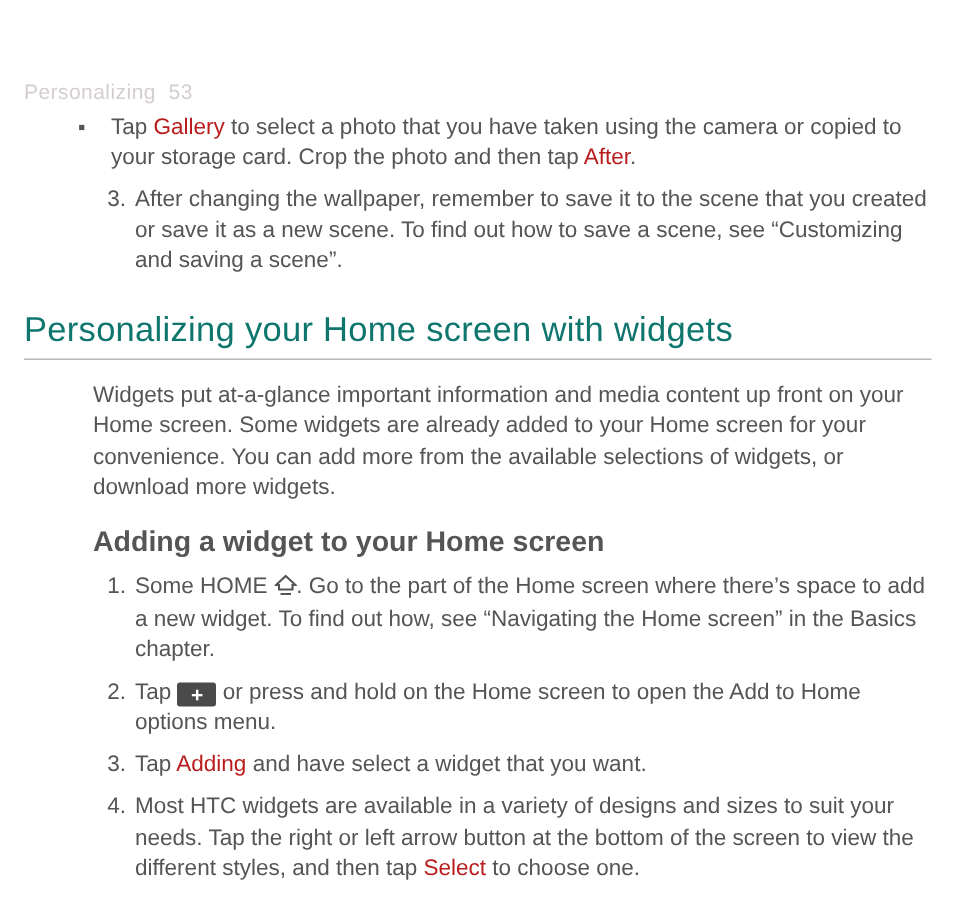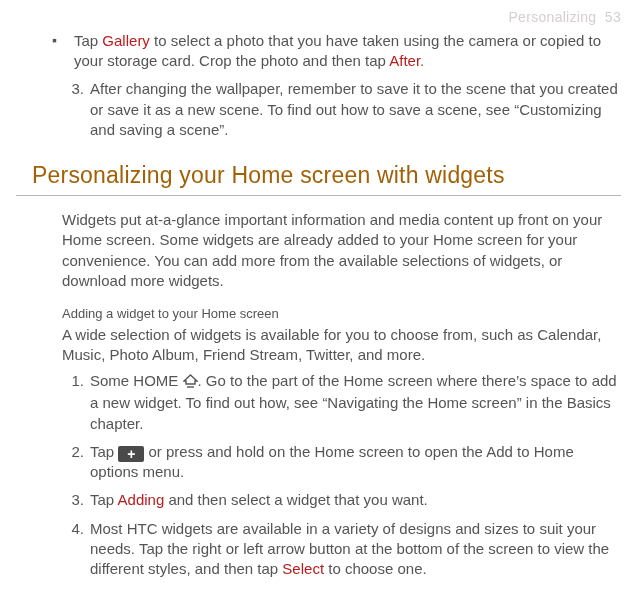--- a/index.html
+++ b/index.html
@@ -12,25 +12,25 @@
     font-size: 15px;
     line-height: 1.35;
     overflow: hidden;
     box-sizing: border-box;
   }
   .page {
     padding: 8px 16px 0 16px;
     box-sizing: border-box;
   }
   .running-head {
-    text-align: right;
     color: #d4cfce;
     font-size: 14px;
     letter-spacing: 0.3px;
     margin-bottom: 4px;
+    margin-top: 44px;
   }
   .indent-block {
     margin-left: 46px;
   }
   .bullet-row {
     display: flex;
     margin-bottom: 8px;
     margin-left: 36px;
   }
   .bullet-dot {
@@ -46,35 +46,35 @@
   }
   .num-label {
     width: 22px;
     flex-shrink: 0;
     text-align: right;
     margin-right: 6px;
     color: #555;
     font-size: 15px;
   }
   .heading-main {
-    color: #a16207;
+    color: #0f766e;
     font-size: 23px;
     font-weight: 400;
-    margin: 20px 0 2px 16px;
+    margin: 20px 0 2px 0;
     letter-spacing: 0.2px;
   }
   .hr {
     border: none;
     border-top: 1px solid #b8b6b5;
     margin: 4px 0 14px 0;
   }
   .subheading {
     color: #555;
-    font-size: 13px;
-    font-weight: 400;
+    font-size: 19px;
+    font-weight: 700;
     margin: 14px 0 2px 0;
   }
   .body-block {
     margin-left: 46px;
     margin-bottom: 10px;
   }
   .emph {
     color: #b91c1c;
   }
   .icon-home {
@@ -121,21 +121,20 @@
     </div>
   </div>
 
   <div class="heading-main">Personalizing your Home screen with widgets</div>
   <hr class="hr">
 
   <div class="body-block">Widgets put at-a-glance important information and media content up front on your Home screen. Some widgets are already added to your Home screen for your convenience. You can add more from the available selections of widgets, or download more widgets.</div>
 
   <div class="body-block" style="margin-bottom:0">
     <div class="subheading">Adding a widget to your Home screen</div>
-    <div>A wide selection of widgets is available for you to choose from, such as Calendar, Music, Photo Album, Friend Stream, Twitter, and more.</div>
   </div>
 
   <div class="list-block" style="margin-top:6px">
 
     <div class="num-row">
       <div class="num-label">1.</div>
       <div>
         <span>Some HOME </span><span class="icon-home"><svg width="15" height="14" viewBox="0 0 15 14">
               <path d="M7.5 1 L14 7 L12 7 L12 10 L3 10 L3 7 L1 7 Z" fill="none" stroke="#555" stroke-width="1.4"></path>
               <path d="M4 13 L11 13" stroke="#555" stroke-width="1.4"></path>
@@ -146,21 +145,21 @@
     <div class="num-row">
       <div class="num-label">2.</div>
       <div>
         <span>Tap </span><span class="icon-plus">+</span><span> or press and hold on the Home screen to open the Add to Home options menu.</span>
       </div>
     </div>
 
     <div class="num-row">
       <div class="num-label">3.</div>
       <div>
-        <span>Tap </span><span class="emph">Adding</span><span> and then select a widget that you want.</span>
+        <span>Tap </span><span class="emph">Adding</span><span> and have select a widget that you want.</span>
       </div>
     </div>
 
     <div class="num-row">
       <div class="num-label">4.</div>
       <div>
         <span>Most HTC widgets are available in a variety of designs and sizes to suit your needs. Tap the right or left arrow button at the bottom of the screen to view the different styles, and then tap </span><span class="emph">Select</span><span> to choose one.</span>
       </div>
     </div>
 

